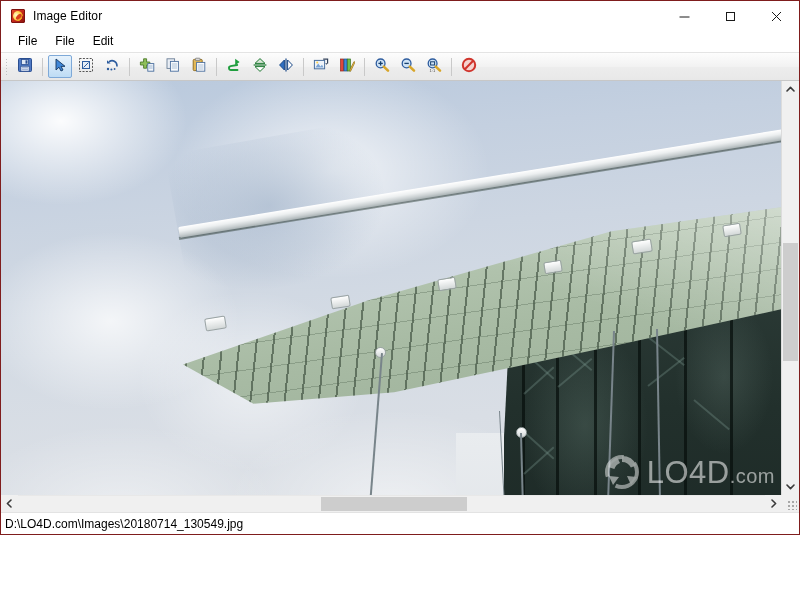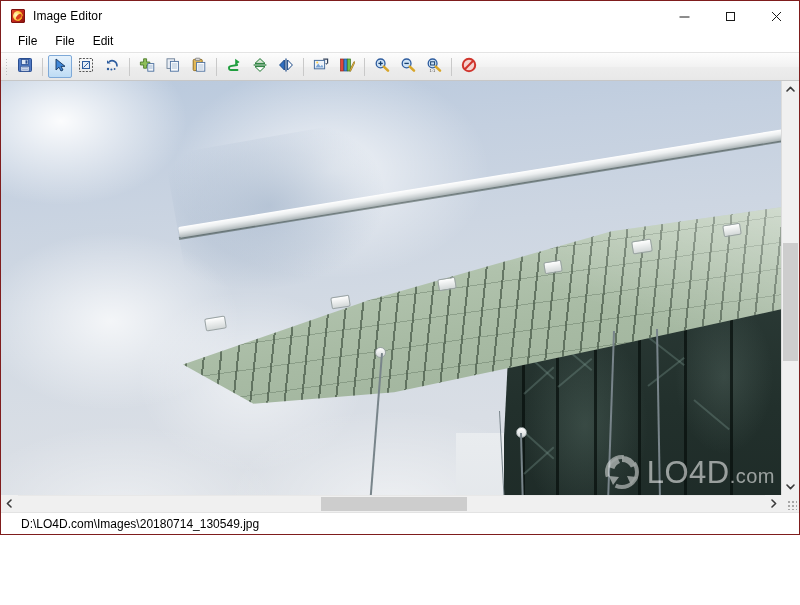--- a/index.html
+++ b/index.html
@@ -204,21 +204,21 @@
   }
   .grip-dots{
     position:absolute;right:2px;bottom:2px;width:10px;height:10px;
     background-image:radial-gradient(#a8a8a8 40%,transparent 41%);
     background-size:4px 4px;
   }
 
   
   .statusbar{
     flex:0 0 21px;height:21px;background:#ffffff;border-top:1px solid #e3e3e3;
-    display:flex;align-items:center;padding-left:20px;
+    display:flex;align-items:center;padding-left:4px;
   }
   .status-text{font-size:12px;color:#000;}
 </style>
 </head>
 <body>
 
 <div class="window">
 
   <div class="titlebar">
     <div class="app-icon">

